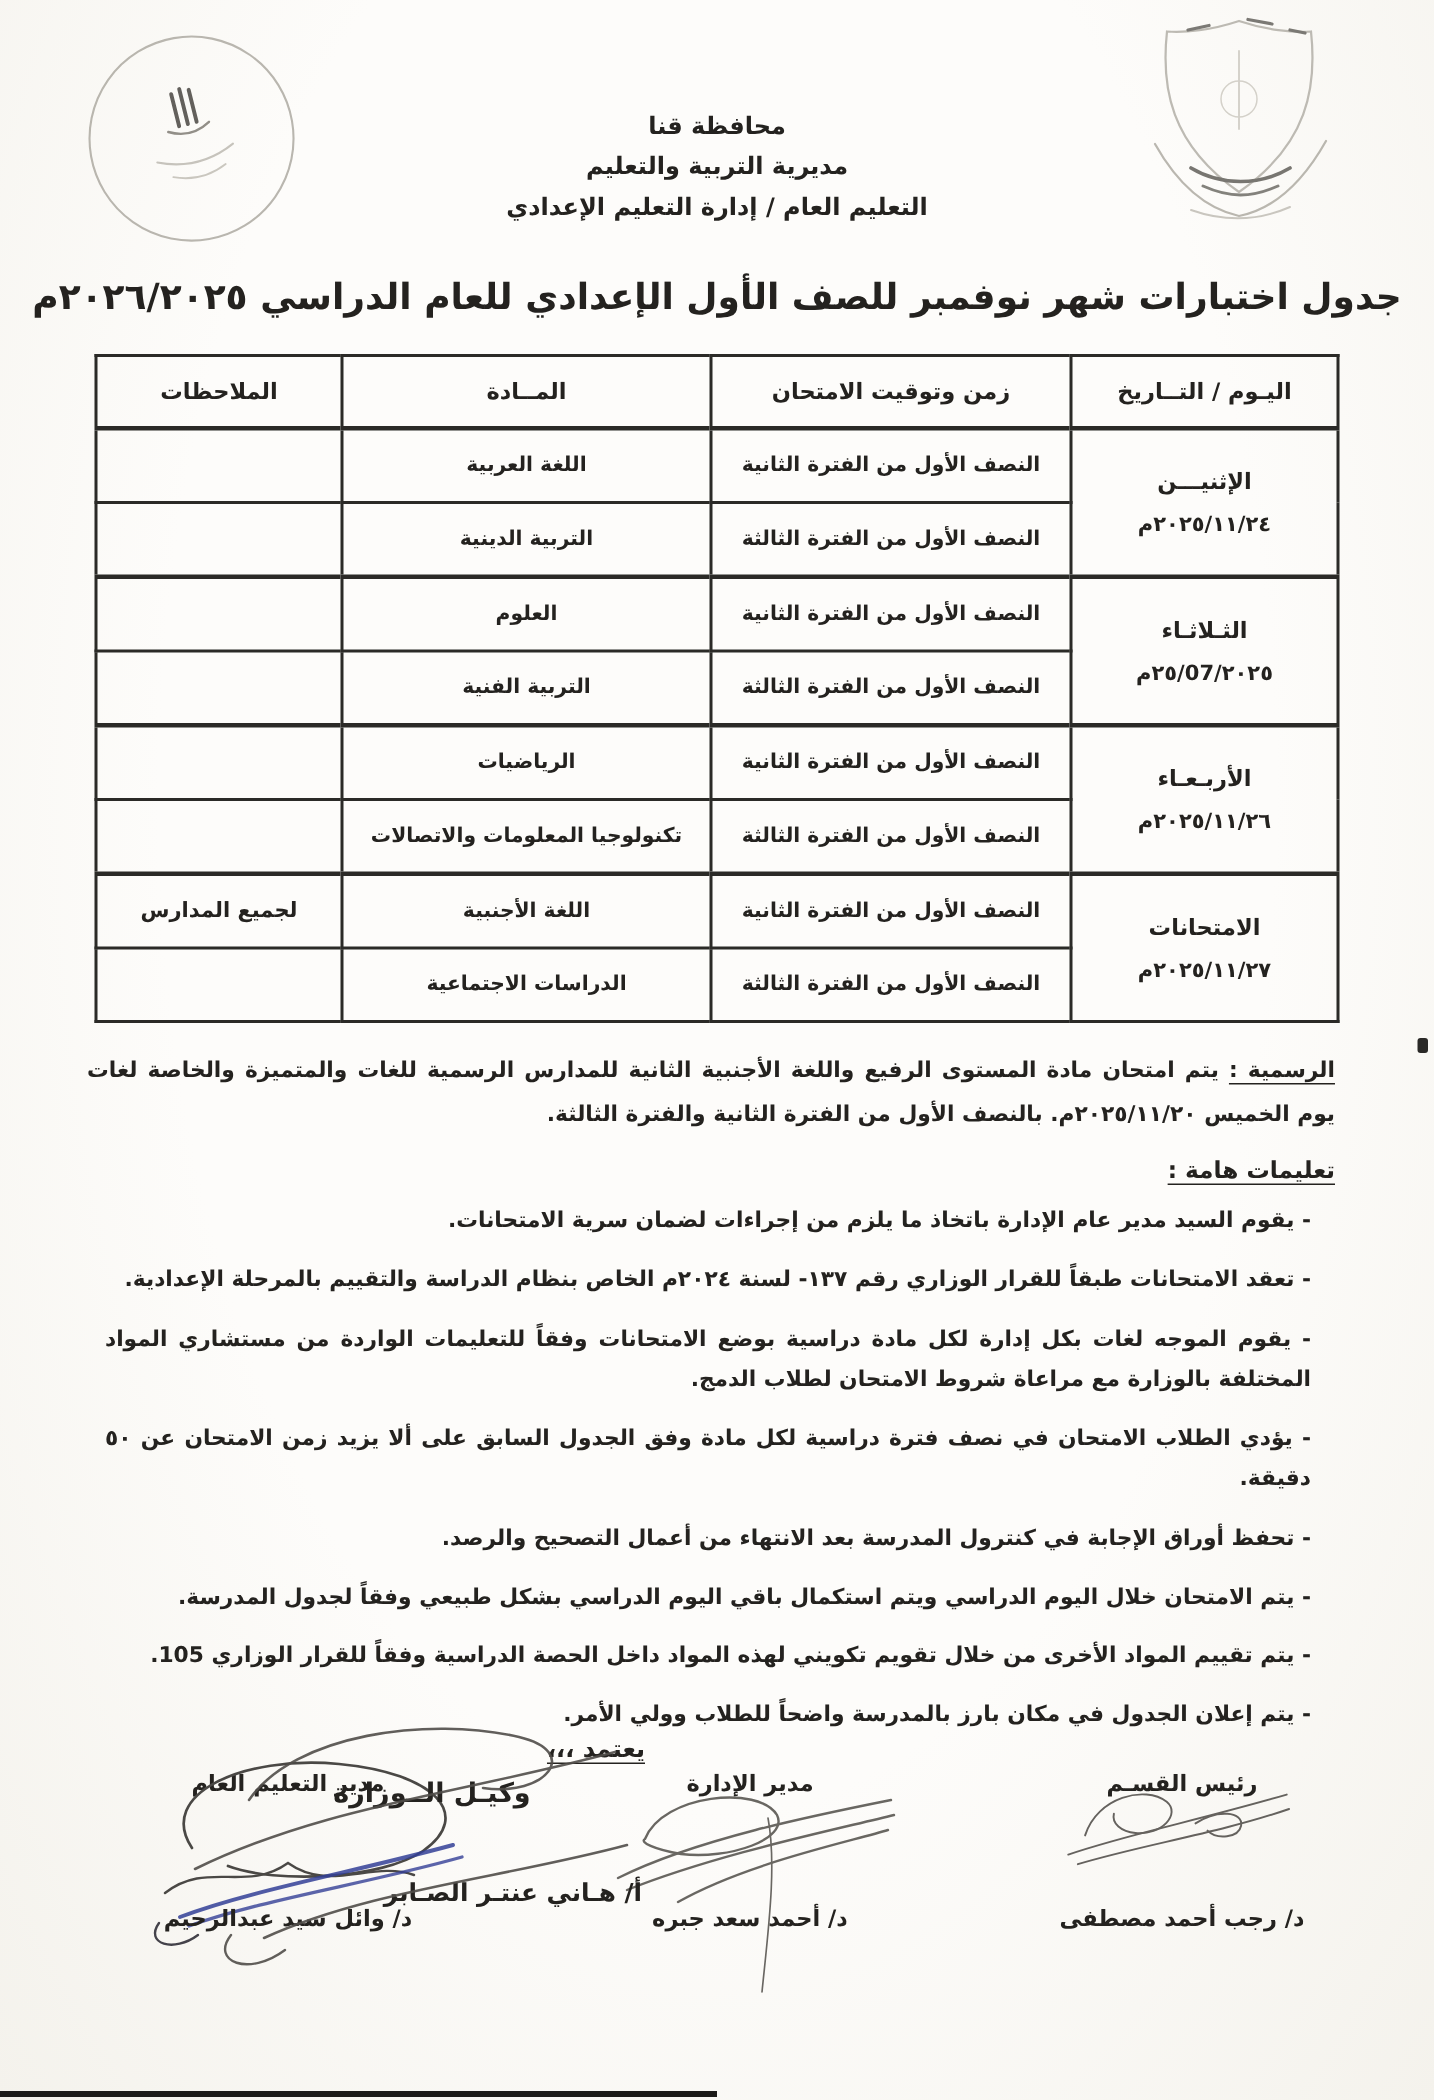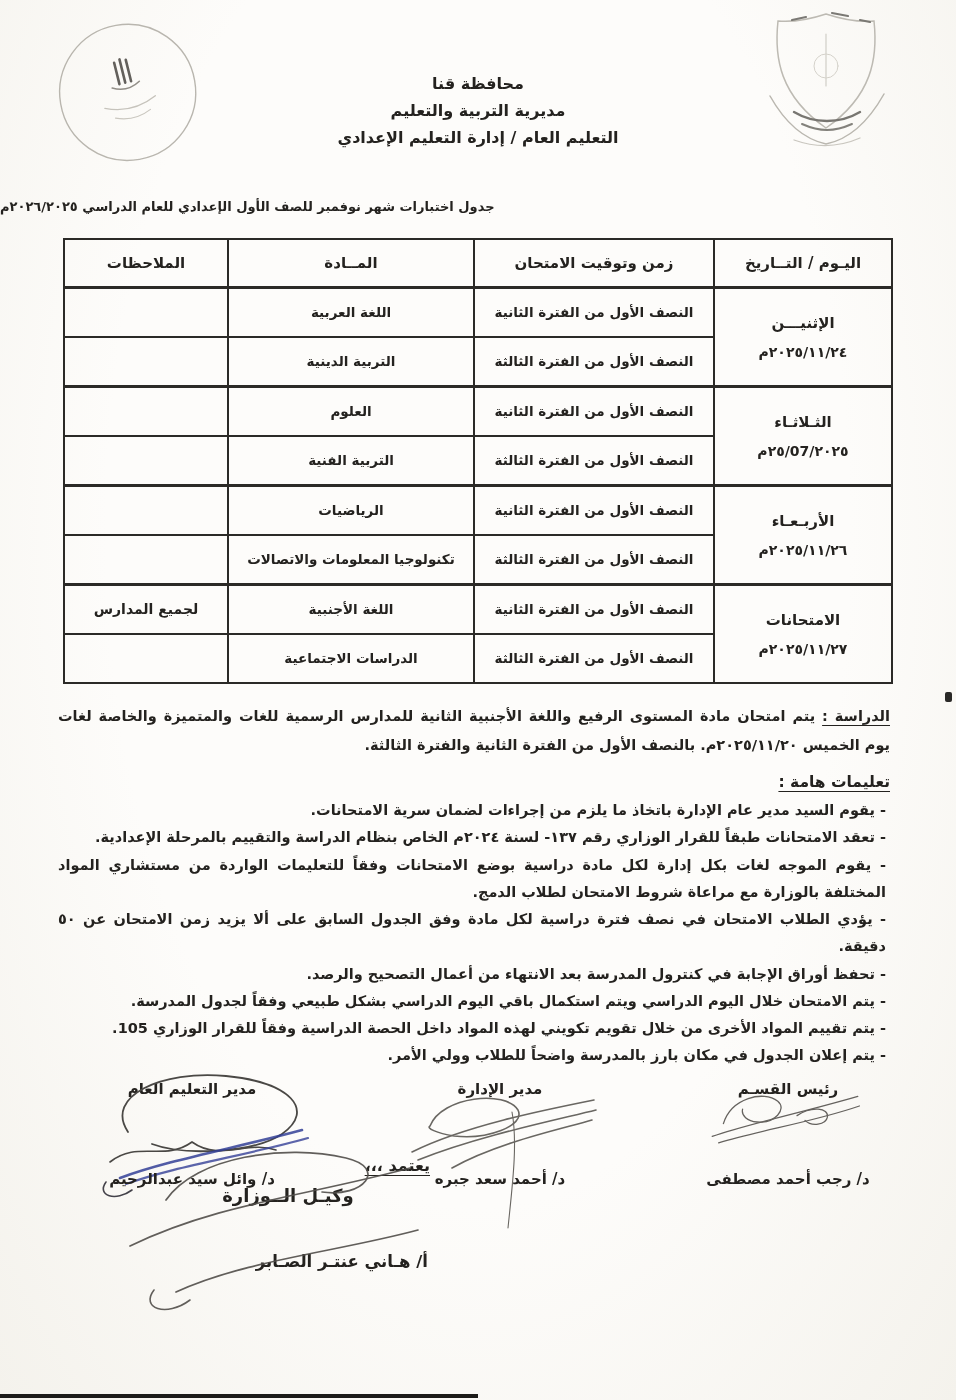--- a/index.html
+++ b/index.html
@@ -13,42 +13,42 @@
     font-family:"DejaVu Sans", sans-serif;
     color:#24221f;
     font-weight:700;
   }
   
   .stamp-wrap { position:absolute; left:40px; top:18px; transform:rotate(-10deg); opacity:.92; }
   .emblem-wrap { position:absolute; right:40px; top:0px; opacity:.9; }
   svg { display:block; }
   
   .header-block { margin-top:70px; text-align:center; font-size:16px; line-height:1.7; }
-  .doc-title { margin-top:47px; text-align:left; font-size:13px; letter-spacing:.2px; }
+  .doc-title { margin-top:32px; text-align:center; font-size:24px; letter-spacing:.2px; }
   
   table.exam-table { border-collapse:collapse; margin:24px auto 0; table-layout:fixed; }
   .exam-table th, .exam-table td {
     border:2px solid #2b2a27;
     text-align:center; vertical-align:middle;
     padding:2px 4px;
     font-weight:700;
   }
   .exam-table thead th { height:42px; font-size:15px; border-bottom-width:3px; }
   .exam-table td { height:43px; font-size:14px; }
   tr.grp-start td { border-top-width:3px; }
   tr.sub2 td { border-top:1px solid #8d8a84; }
   td.c-day { font-size:15px; }
   td.c-day .date { margin-top:12px; font-size:14px; }
   td.c-period, td.c-subject { font-size:13.5px; white-space:nowrap; }
   
   .note-block { margin:18px 66px 0 58px; font-size:14.5px; line-height:2.05; text-align:justify; }
   .ul { text-decoration:underline; text-underline-offset:4px; }
   .inst-heading { margin:12px 66px 0 58px; font-size:15.5px; }
   .inst-list { margin:6px 70px 0 58px; font-size:14.5px; line-height:1.88; text-align:justify; }
-  .inst-item { margin:0; }
+  .inst-item { margin:12px; }
   
   .sig-row { display:flex; justify-content:space-between; padding:10px 58px 0 62px; }
   .sig { position:relative; text-align:center; height:108px; }
   .sig-a { width:220px; } .sig-b { width:220px; } .sig-c { width:260px; }
   .sig-title { font-size:15px; }
   .sig-name { position:absolute; bottom:0; right:0; left:0; font-size:15px; }
   .scribble { position:absolute; pointer-events:none; fill:none; }
   .scr-a { top:2px; right:8px; }
   .scr-b { top:0px; right:6px; }
   .scr-c { top:-14px; right:-4px; }
@@ -179,21 +179,21 @@
       </tr>
       <tr class="sub2">
         <td class="c-period">النصف الأول من الفترة الثالثة</td>
         <td class="c-subject">الدراسات الاجتماعية</td>
         <td></td>
       </tr>
     </tbody>
   </table>
 
   <div class="note-block">
-    <span class="ul">الدراسة :</span>
+    <span class="ul">الرسمية :</span>
     <span>يتم امتحان مادة المستوى الرفيع واللغة الأجنبية الثانية للمدارس الرسمية للغات والمتميزة والخاصة لغات يوم الخميس ٢٠٢٥/١١/٢٠م. بالنصف الأول من الفترة الثانية والفترة الثالثة.</span>
   </div>
 
   <div class="inst-heading">
     <span class="ul">تعليمات هامة :</span>
   </div>
   <div class="inst-list">
     <div class="inst-item">- يقوم السيد مدير عام الإدارة باتخاذ ما يلزم من إجراءات لضمان سرية الامتحانات.</div>
     <div class="inst-item">- تعقد الامتحانات طبقاً للقرار الوزاري رقم ١٣٧- لسنة ٢٠٢٤م الخاص بنظام الدراسة والتقييم بالمرحلة الإعدادية.</div>
     <div class="inst-item">- يقوم الموجه لغات بكل إدارة لكل مادة دراسية بوضع الامتحانات وفقاً للتعليمات الواردة من مستشاري المواد المختلفة بالوزارة مع مراعاة شروط الامتحان لطلاب الدمج.</div>

